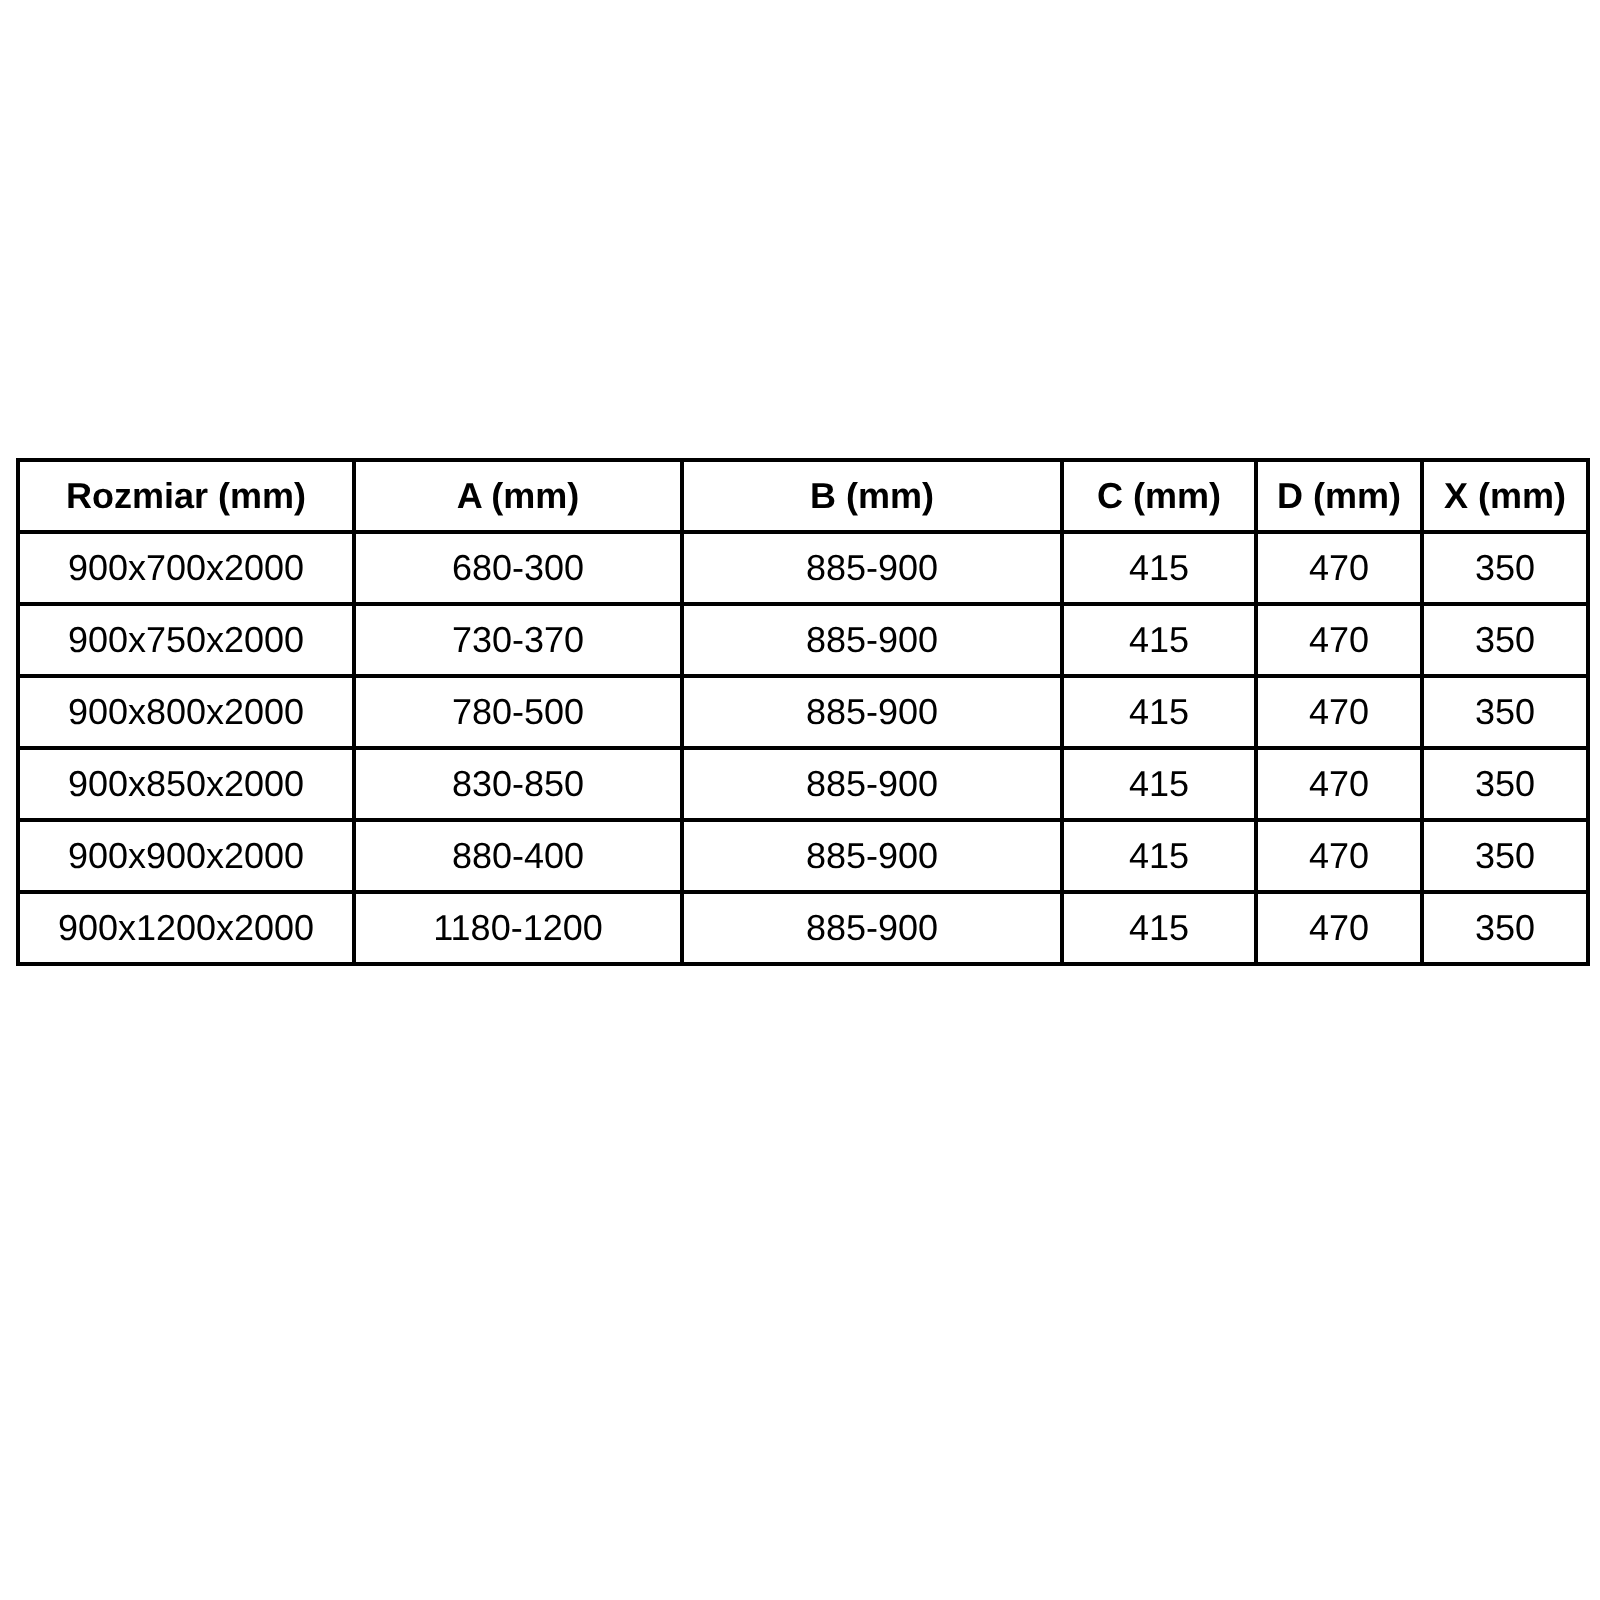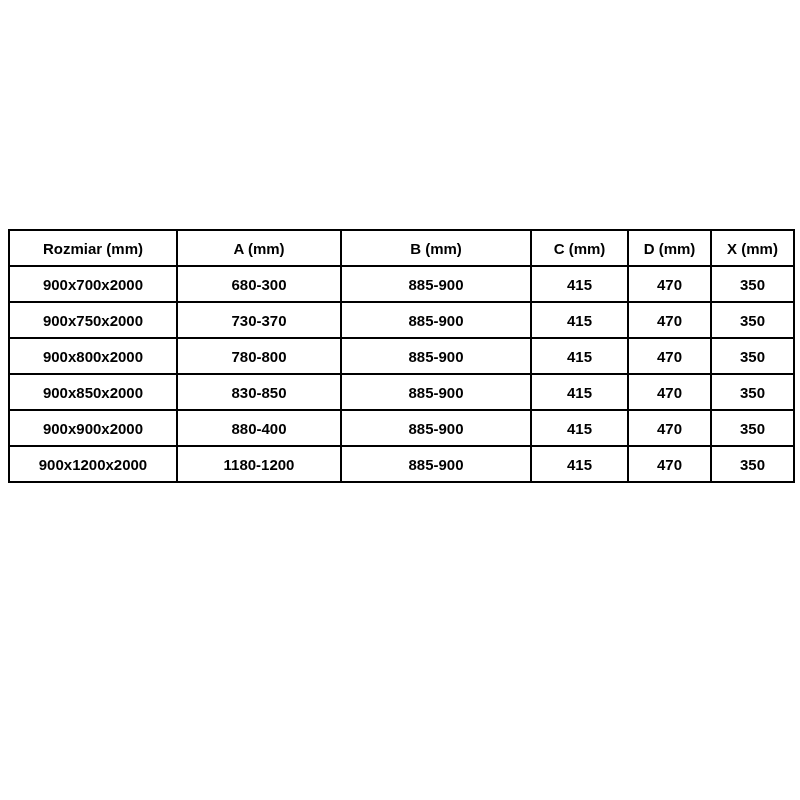--- a/index.html
+++ b/index.html
@@ -26,31 +26,31 @@
     table-layout: fixed;
     width: 785px;
     background: #ffffff;
   }
   table.spec-table th,
   table.spec-table td {
     border: 2px solid #000000;
     height: 34px;
     text-align: center;
     vertical-align: middle;
-    font-size: 15px;
+    font-size: 18px;
     color: #000000;
     padding: 0 4px;
     overflow: hidden;
     white-space: nowrap;
   }
   table.spec-table th {
     font-weight: bold;
   }
   table.spec-table td {
-    font-weight: bold;
+    font-weight: normal;
   }
   col.c-rozmiar { width: 168px; }
   col.c-a { width: 164px; }
   col.c-b { width: 190px; }
   col.c-c { width: 97px; }
   col.c-d { width: 83px; }
   col.c-x { width: 83px; }
 </style>
 </head>
 <body>
@@ -88,21 +88,21 @@
           <tr>
             <td>900x750x2000</td>
             <td>730-370</td>
             <td>885-900</td>
             <td>415</td>
             <td>470</td>
             <td>350</td>
           </tr>
           <tr>
             <td>900x800x2000</td>
-            <td>780-800</td>
+            <td>780-500</td>
             <td>885-900</td>
             <td>415</td>
             <td>470</td>
             <td>350</td>
           </tr>
           <tr>
             <td>900x850x2000</td>
             <td>830-850</td>
             <td>885-900</td>
             <td>415</td>

